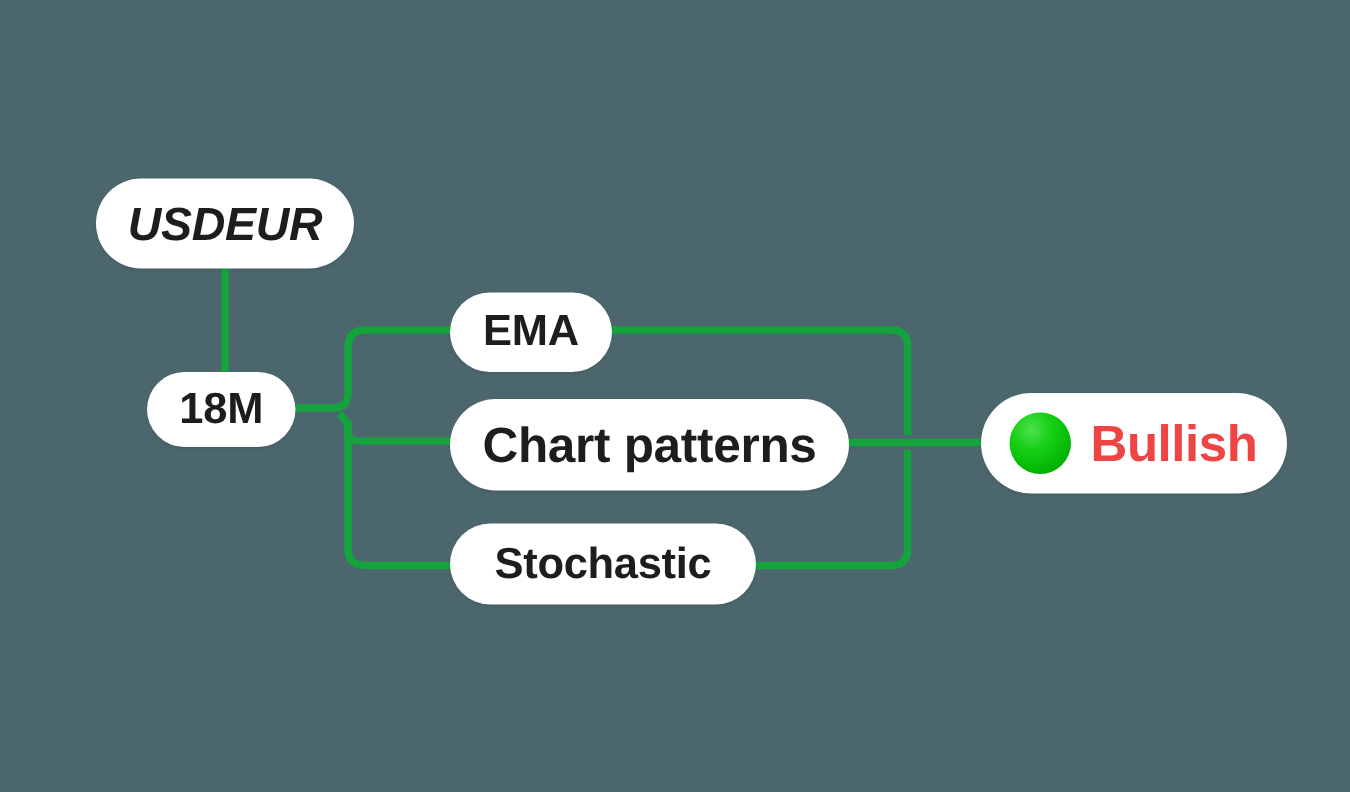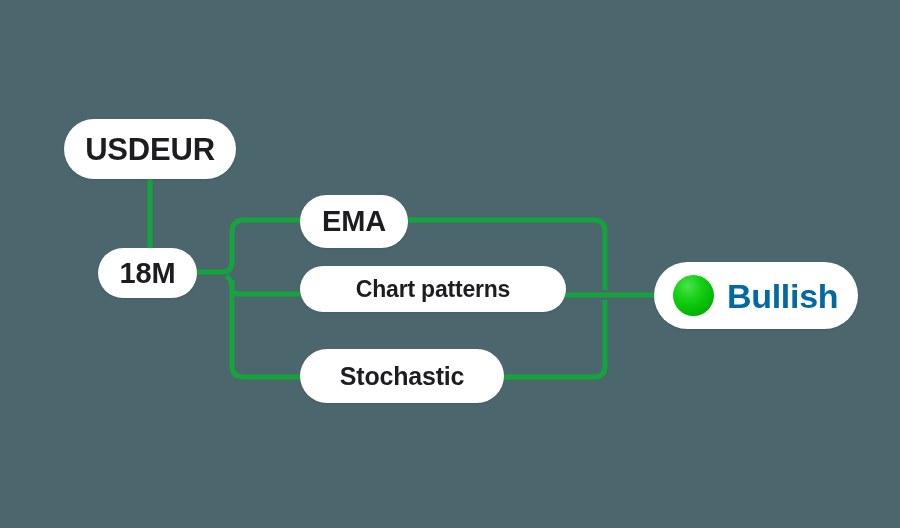--- a/index.html
+++ b/index.html
@@ -43,41 +43,42 @@
   .node-label {
     display: block;
     line-height: 1;
   }
 
   
   #node-usdeur {
     left: 64px;  top: 119px;
     width: 172px; height: 60px;
     font-size: 31px;
+    font-style: italic;
   }
   #node-15m {
     left: 98px;  top: 248px;
     width: 99px; height: 50px;
     font-size: 29px;
   }
   #node-ema {
     left: 300px; top: 195px;
     width: 108px; height: 53px;
     font-size: 29px;
     text-align: right;
   }
   #node-chart-patterns {
     left: 300px; top: 266px;
-    width: 266px; height: 46px;
-    font-size: 23px;
+    width: 266px; height: 61px;
+    font-size: 33px;
   }
   #node-stochastic {
     left: 300px; top: 349px;
     width: 204px; height: 54px;
-    font-size: 25px;
+    font-size: 29px;
   }
   #node-bullish {
     left: 654px; top: 262px;
     width: 204px; height: 67px;
     padding: 0 20px 0 19px;
     justify-content: flex-start;
     gap: 13px;
   }
   #node-bullish .signal-dot {
     width: 41px;
@@ -135,16 +136,16 @@
   <div class="node" id="node-chart-patterns">
     <span class="node-label">Chart patterns</span>
   </div>
 
   <div class="node" id="node-stochastic">
     <span class="node-label">Stochastic</span>
   </div>
 
   <div class="node" id="node-bullish">
     <span class="signal-dot"></span>
-    <span class="signal-text" style="color: #0369a1;">Bullish</span>
+    <span class="signal-text" style="color: #ef4444;">Bullish</span>
   </div>
 
 </div>
 
 </body></html>

